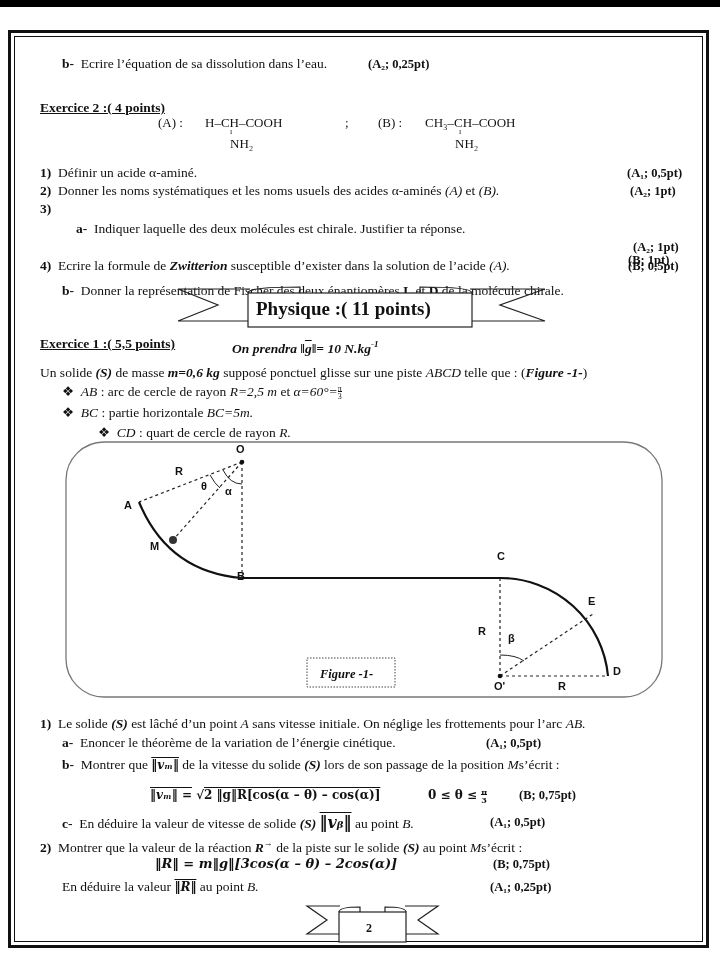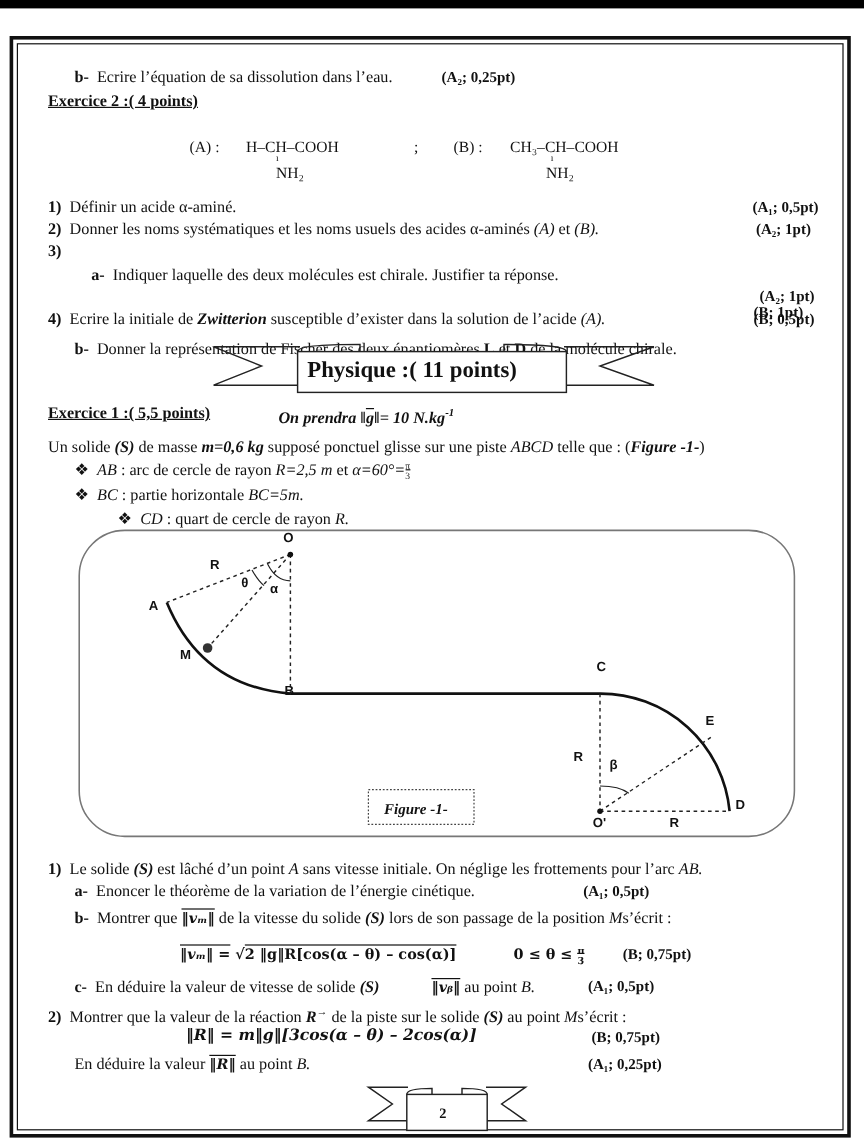--- a/index.html
+++ b/index.html
@@ -26,21 +26,21 @@
 <div class="topbar"></div>
 <div class="frame-outer"></div>
 <div class="frame-inner"></div>
 
 <div class="t" style="left:62px;top:56px;">
   <span class="b">b-</span>&nbsp;
   <span>Ecrire l’équation de sa dissolution dans l’eau.</span>
 </div>
 <div class="pts" style="left:368px;top:57px;">(A₂; 0,25pt)</div>
 
-<div class="t b u" style="left:40px;top:76px;">Exercice 2 :( 4 points)</div>
+<div class="t b u" style="left:40px;top:100px;">Exercice 2 :( 4 points)</div>
 
 <div class="chem" style="left:158px;top:115px;">(A) :</div>
 <div class="chem" style="left:205px;top:115px;">H–CH–COOH</div>
 <div class="chem" style="left:230px;top:127px;font-size:8px;">ı</div>
 <div class="chem" style="left:230px;top:136px;">NH₂</div>
 <div class="chem" style="left:345px;top:115px;">;</div>
 <div class="chem" style="left:378px;top:115px;">(B) :</div>
 <div class="chem" style="left:425px;top:115px;">CH₃–CH–COOH</div>
 <div class="chem" style="left:459px;top:127px;font-size:8px;">ı</div>
 <div class="chem" style="left:455px;top:136px;">NH₂</div>
@@ -73,21 +73,21 @@
   <span>Donner la représentation de Fischer des deux énantiomères</span>
   <span class="b">L</span>
   <span>et</span>
   <span class="b">D</span>
   <span>de la molécule chirale.</span>
 </div>
 <div class="pts" style="left:633px;top:240px;">(A₂; 1pt)</div>
 
 <div class="t" style="left:40px;top:258px;">
   <span class="b">4)</span>&nbsp;
-  <span>Ecrire la initiale de</span>
+  <span>Ecrire la formule de</span>
   <span class="b i">Zwitterion</span>
   <span>susceptible d’exister dans la solution de l’acide</span>
   <span class="i">(A).</span>
 </div>
 <div class="pts" style="left:628px;top:259px;">(B; 0,5pt)</div>
 
 <svg style="position:absolute;left:170px;top:283px;" width="380" height="50">
   <polyline points="80,6 8,6 48,22 8,38 80,38" fill="none" stroke="#222" stroke-width="1.2"></polyline>
   <polyline points="300,6 375,6 330,22 375,38 300,38" fill="none" stroke="#222" stroke-width="1.2"></polyline>
   <path d="M78,10 Q78,4 130,4 L130,10" fill="none" stroke="#222" stroke-width="1.2"></path>
@@ -207,21 +207,21 @@
 <div class="t b math" style="left:428px;top:787px;font-size:12px;">
   <span>0 ≤ θ ≤</span>
   <span style="display:inline-block;vertical-align:middle;text-align:center;font-size:8px;line-height:8px;"><span>π</span><br><span style="border-top:1px solid #111;">3</span></span>
 </div>
 <div class="pts" style="left:519px;top:788px;">(B; 0,75pt)</div>
 
 <div class="t" style="left:62px;top:815px;">
   <span class="b">c-</span>&nbsp;
   <span>En déduire la valeur de vitesse de solide</span>
   <span class="b i">(S)</span>
-  <span class="b i math over" style="font-size:12px;margin-left:40px;">‖vᵦ‖</span>
+  <span class="b i math over" style="font-size:16px;">‖vᵦ‖</span>
   <span>au point</span>
   <span class="i">B.</span>
 </div>
 <div class="pts" style="left:490px;top:815px;">(A₁; 0,5pt)</div>
 
 <div class="t" style="left:40px;top:835px;">
   <span class="b">2)</span>&nbsp;
   <span>Montrer que la valeur de la réaction</span>
   <span class="b i">R</span><span style="font-size:9px;vertical-align:super;">→</span>
   <span>de la piste sur le solide</span>

